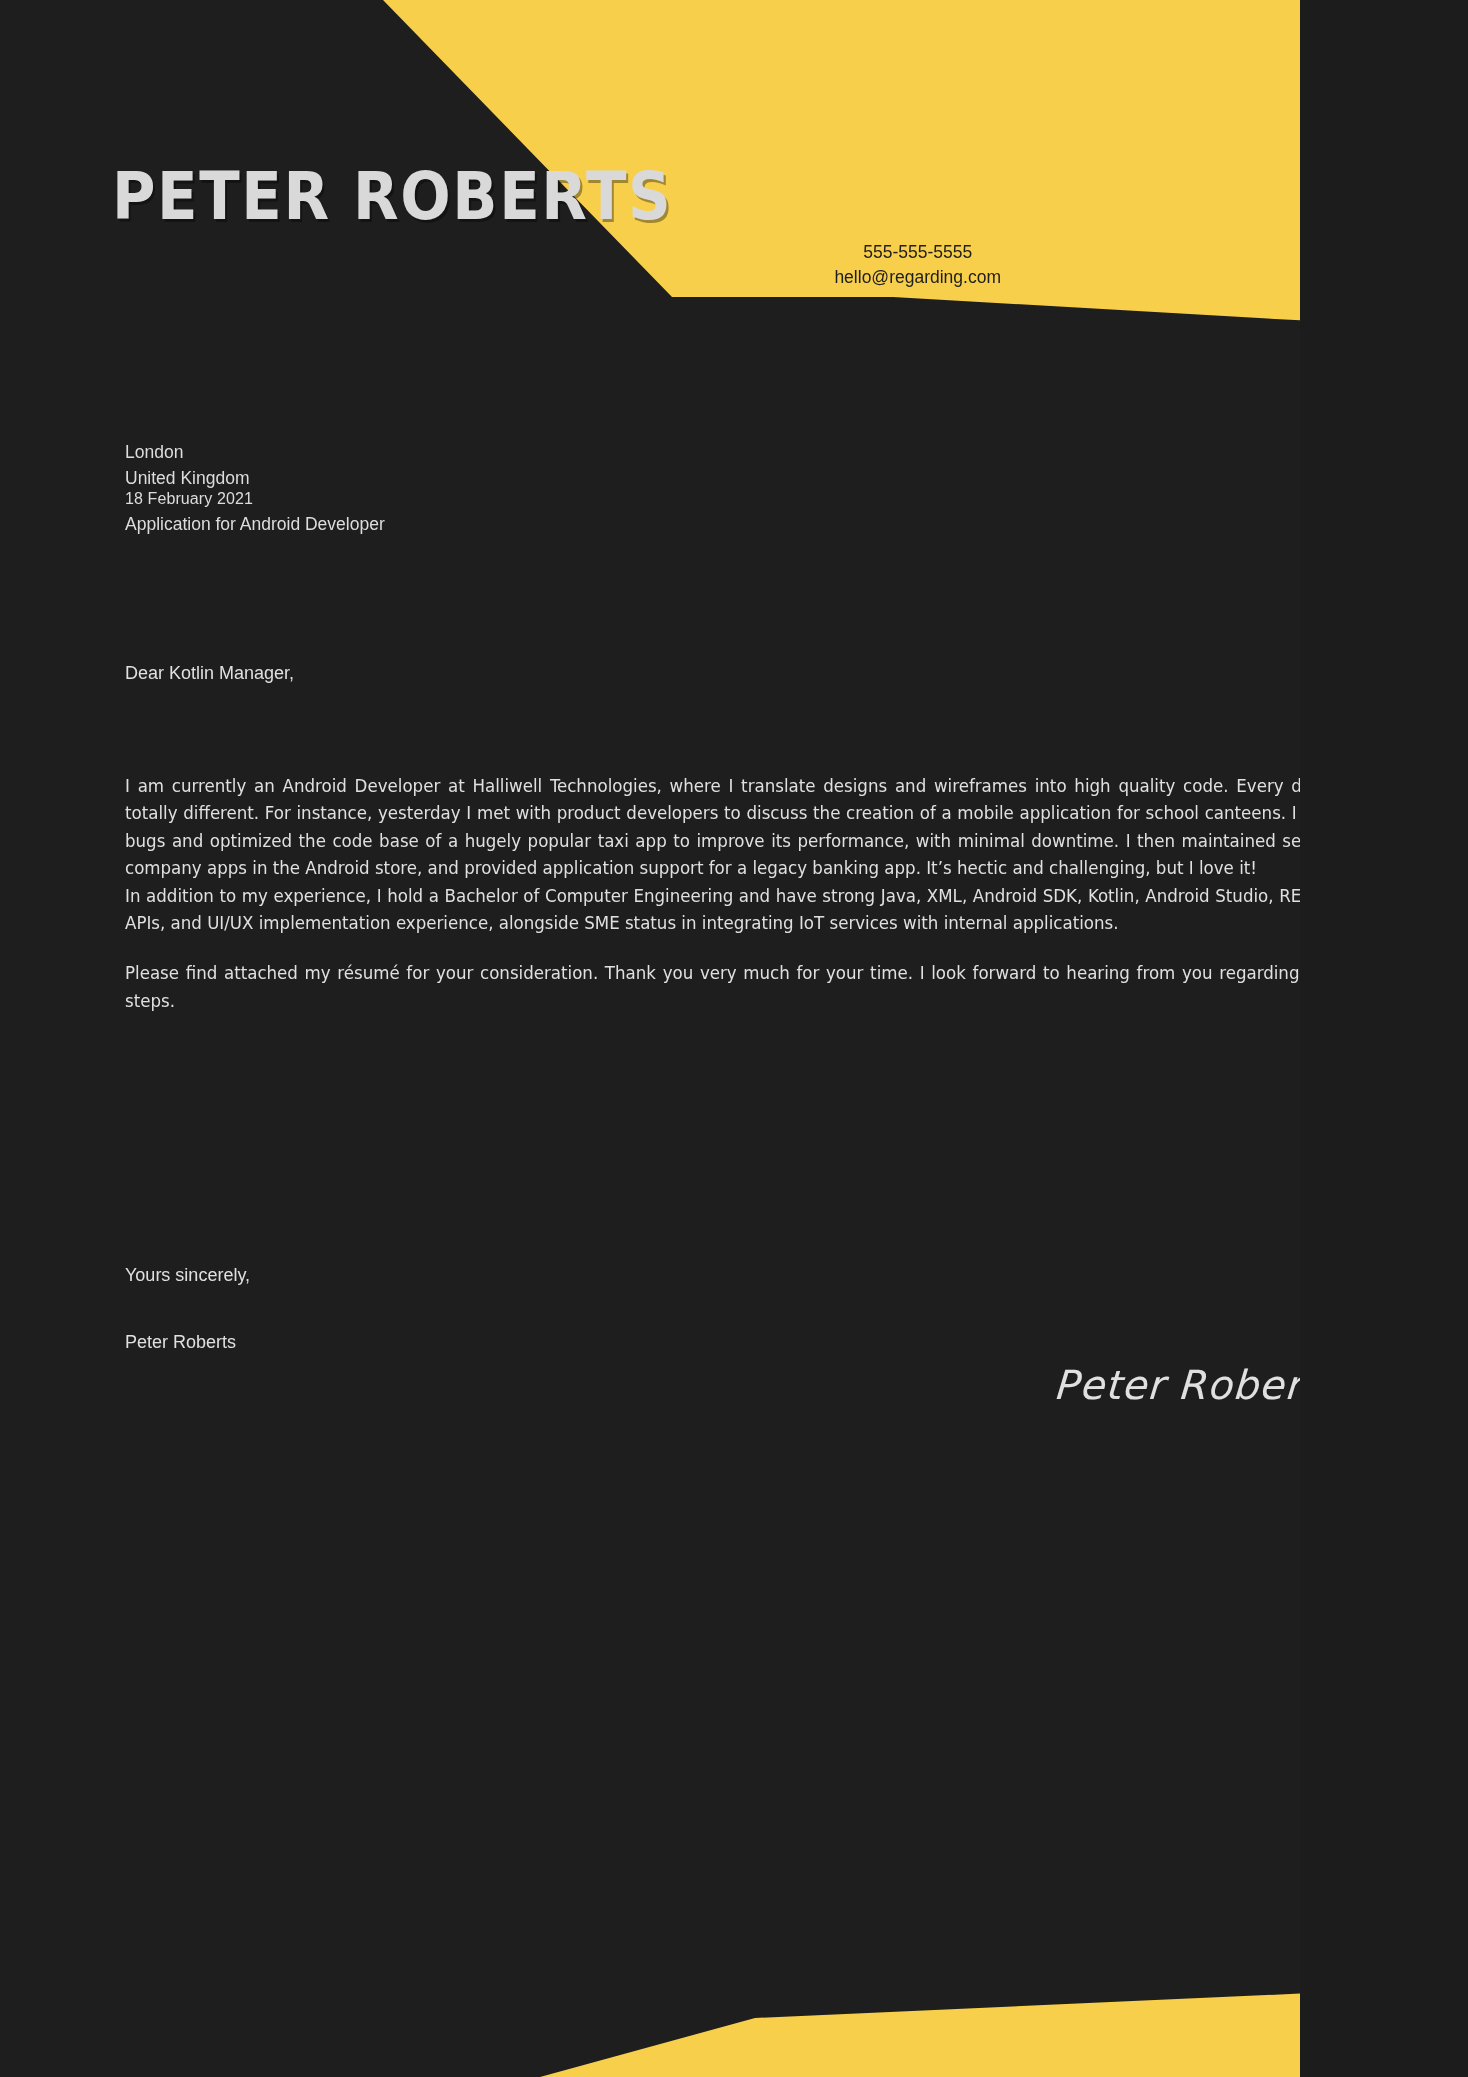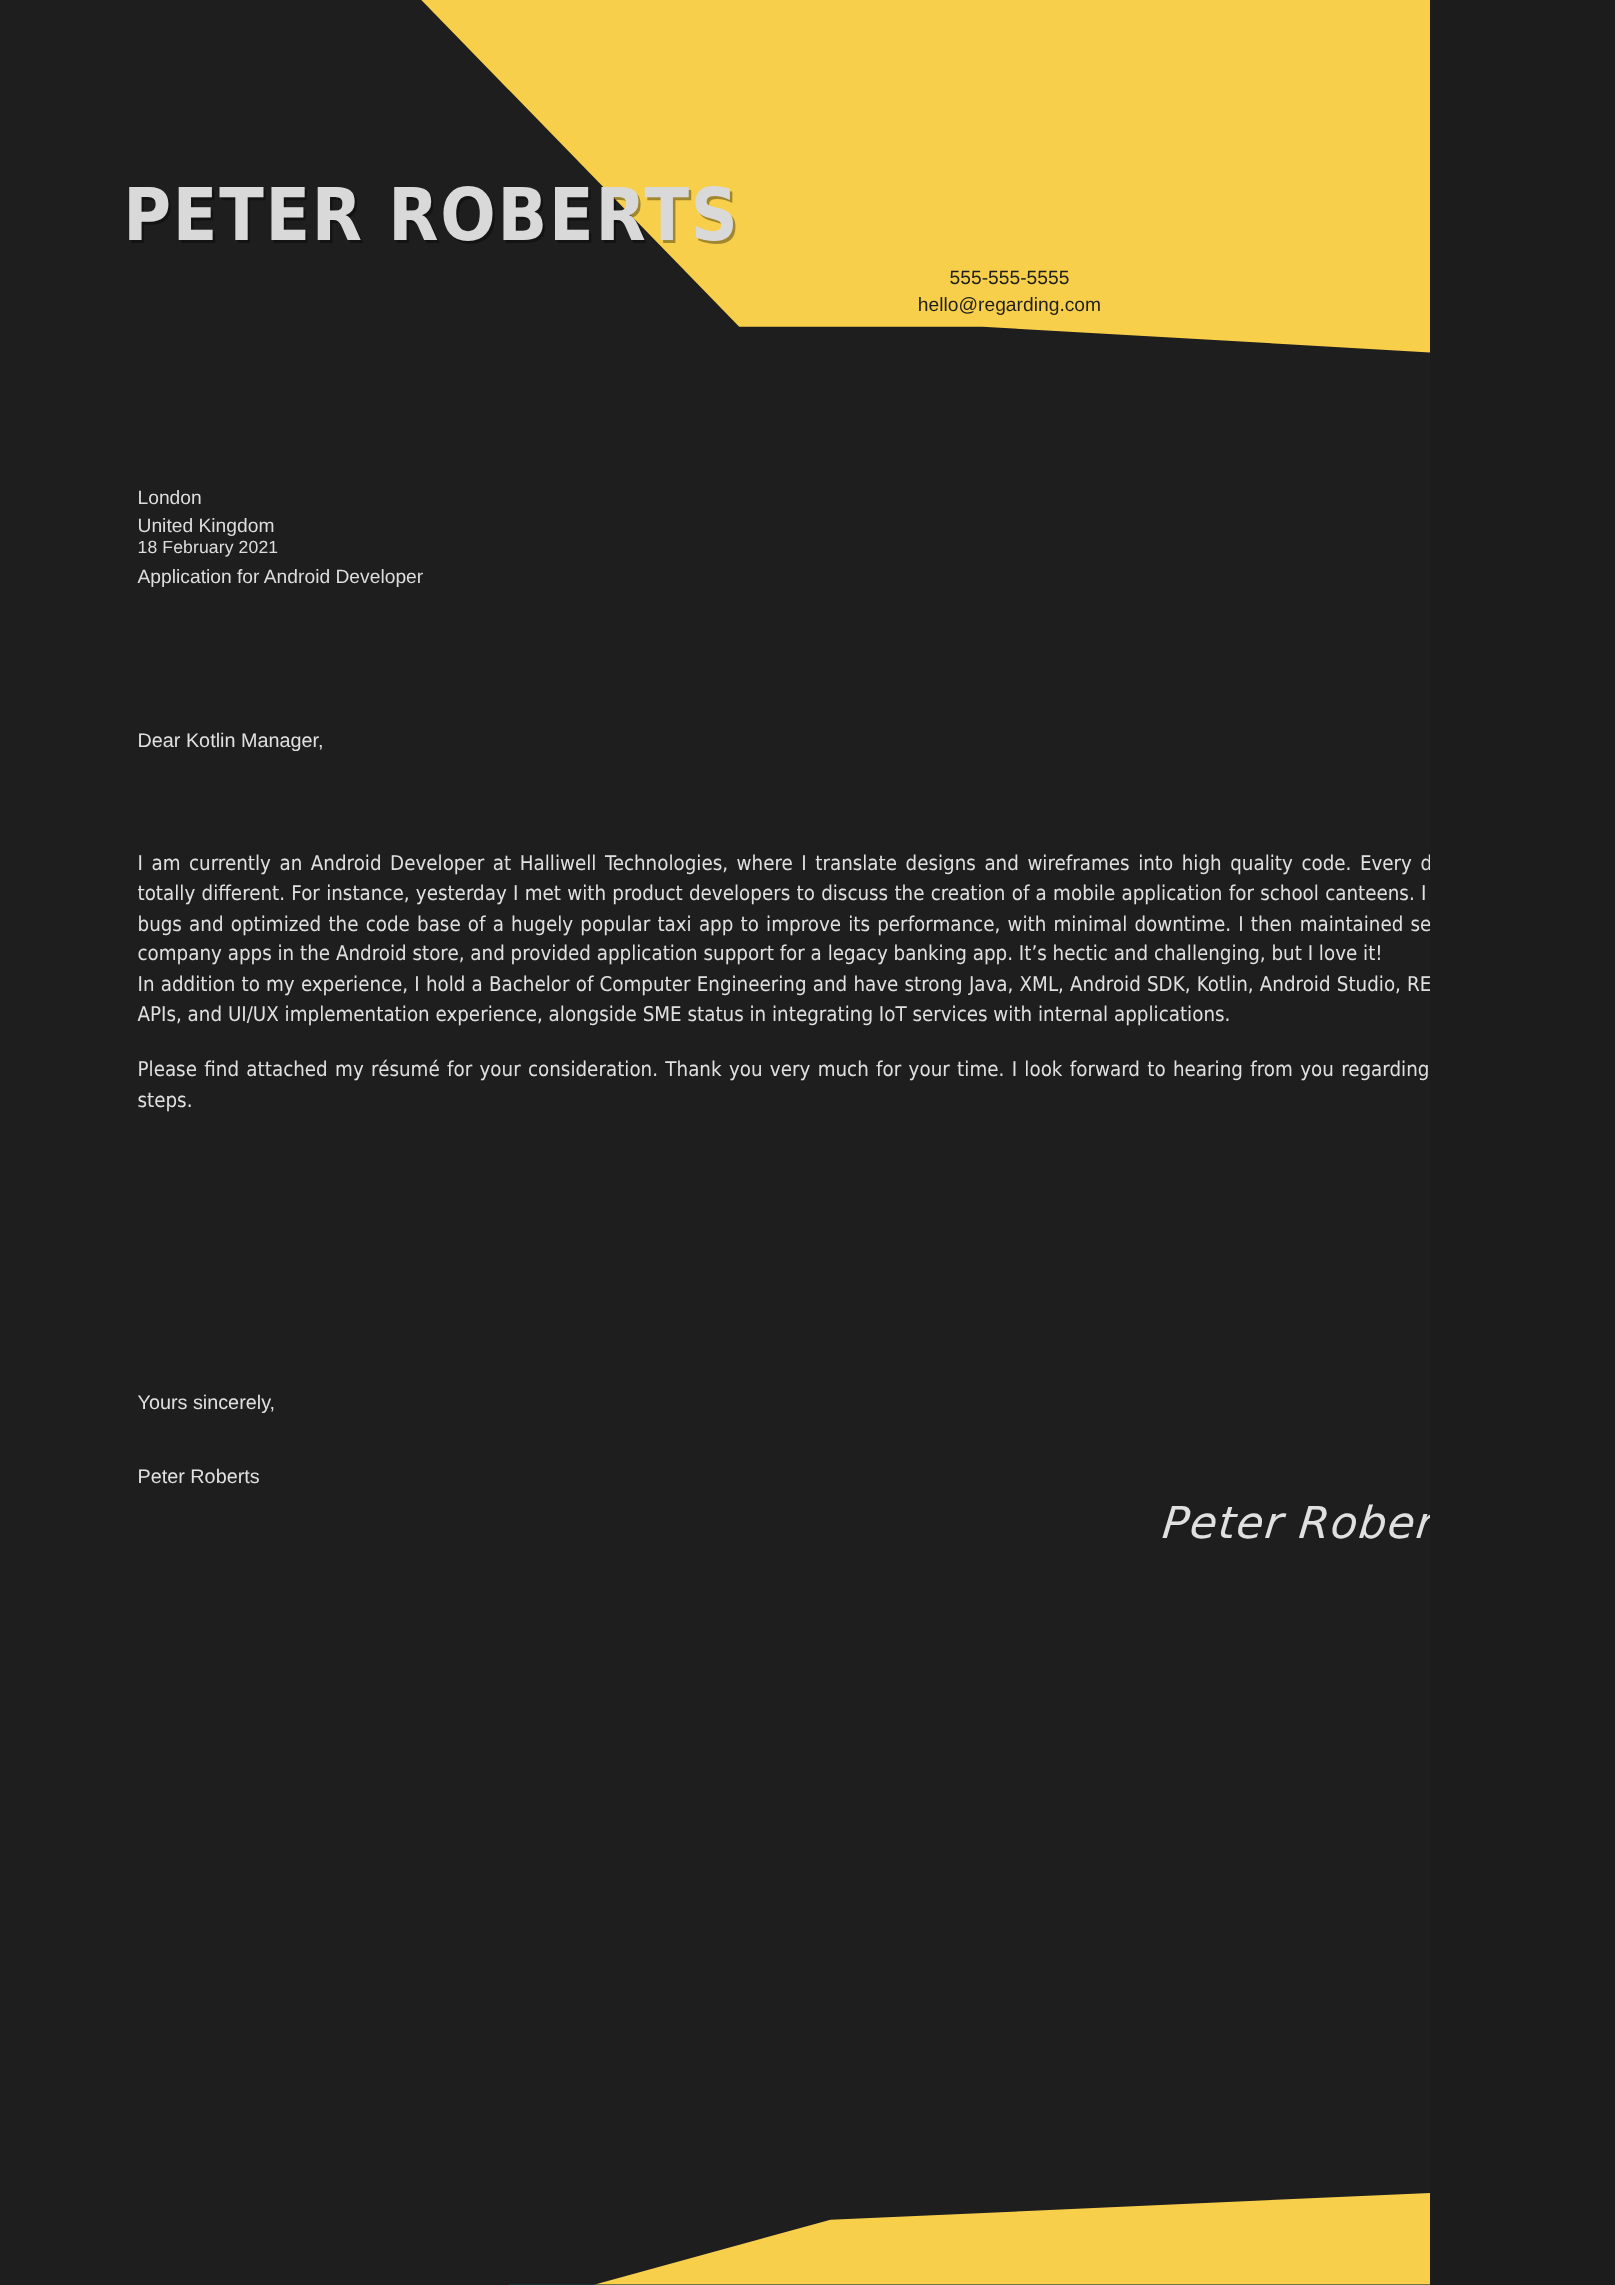--- a/index.html
+++ b/index.html
@@ -4,21 +4,21 @@
 <style>
   html, body {
     margin: 0;
     padding: 0;
     background: #1c1c1c;
   }
   .page {
     position: relative;
     width: 1300px;
     height: 2077px;
-    background: #0f766e;
+    background: #737373;
     overflow: hidden;
     font-family: "Liberation Sans", sans-serif;
   }
   .shape-layer {
     position: absolute;
     inset: 0;
     width: 1468px;
     height: 2077px;
     pointer-events: none;
   }

